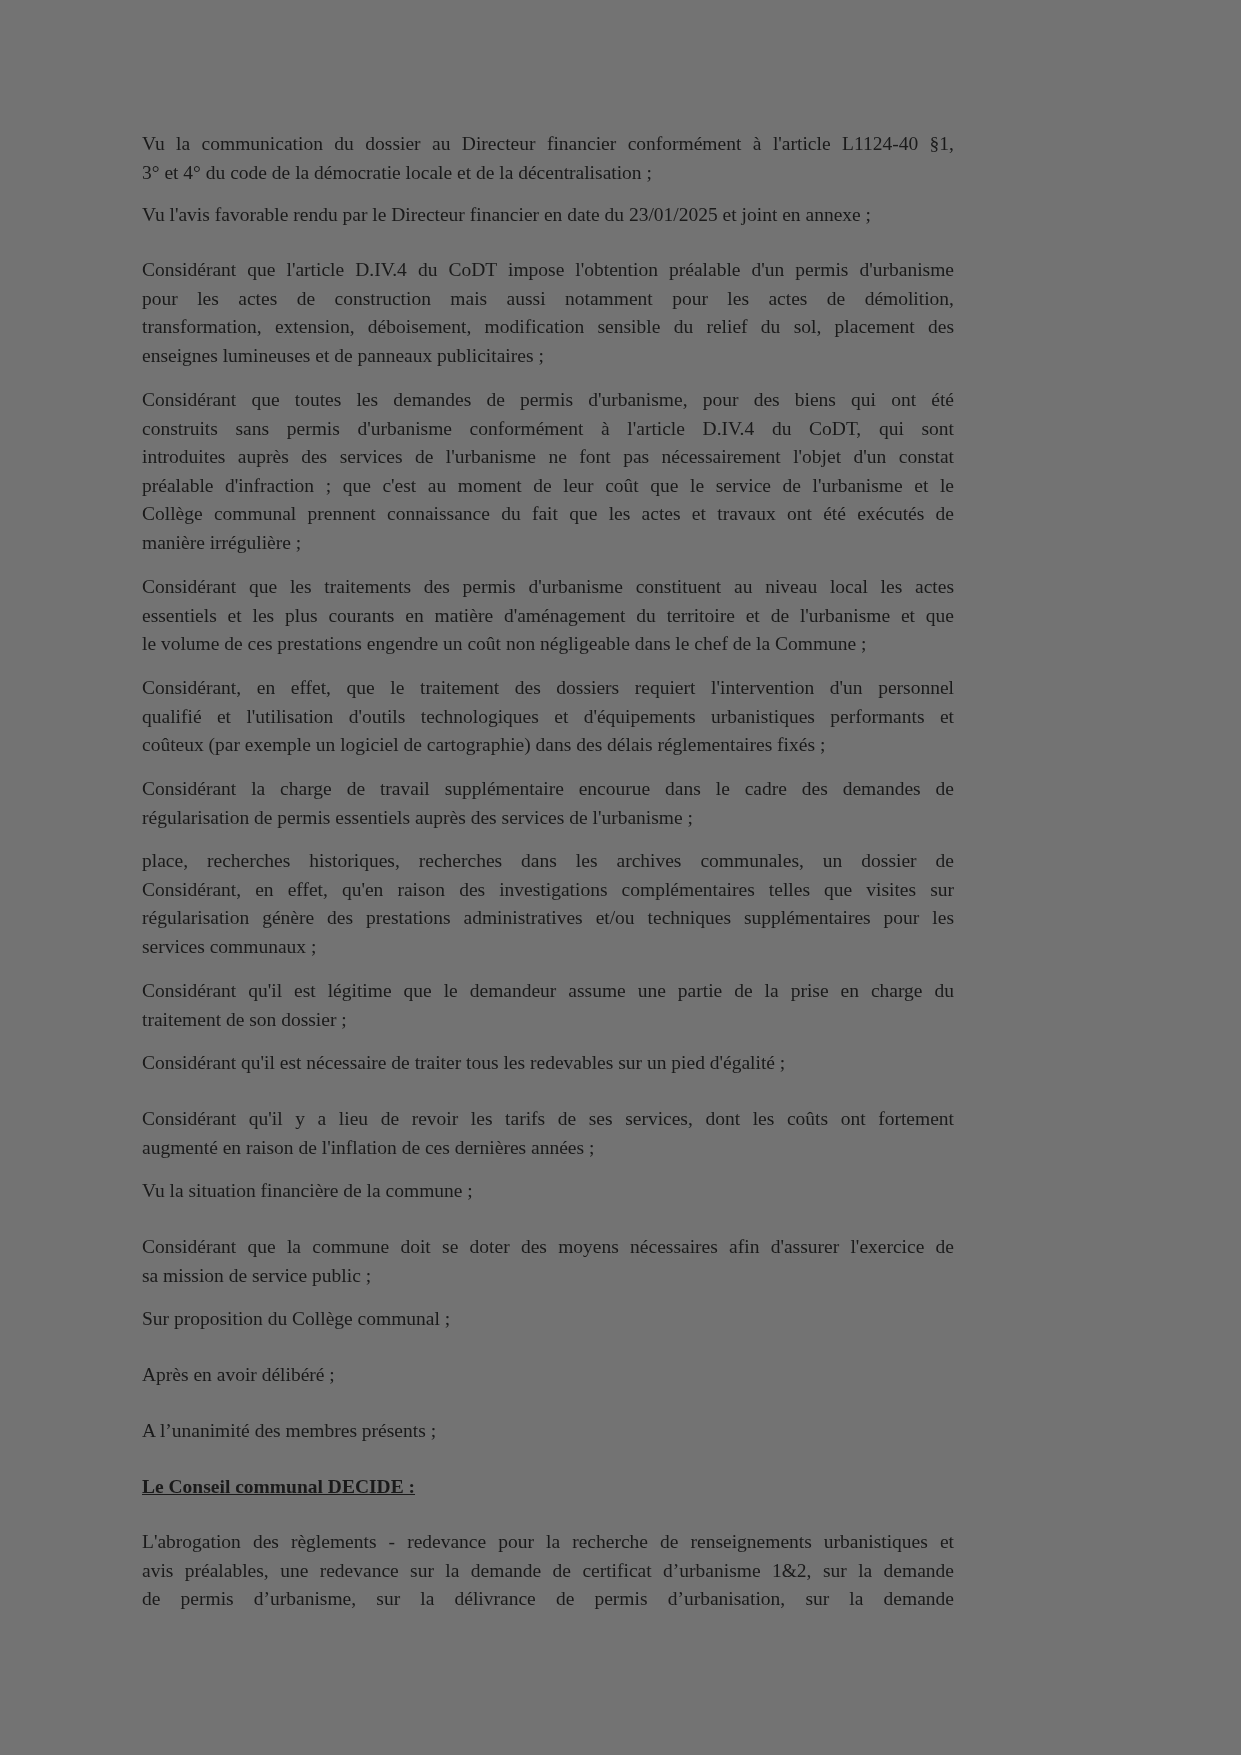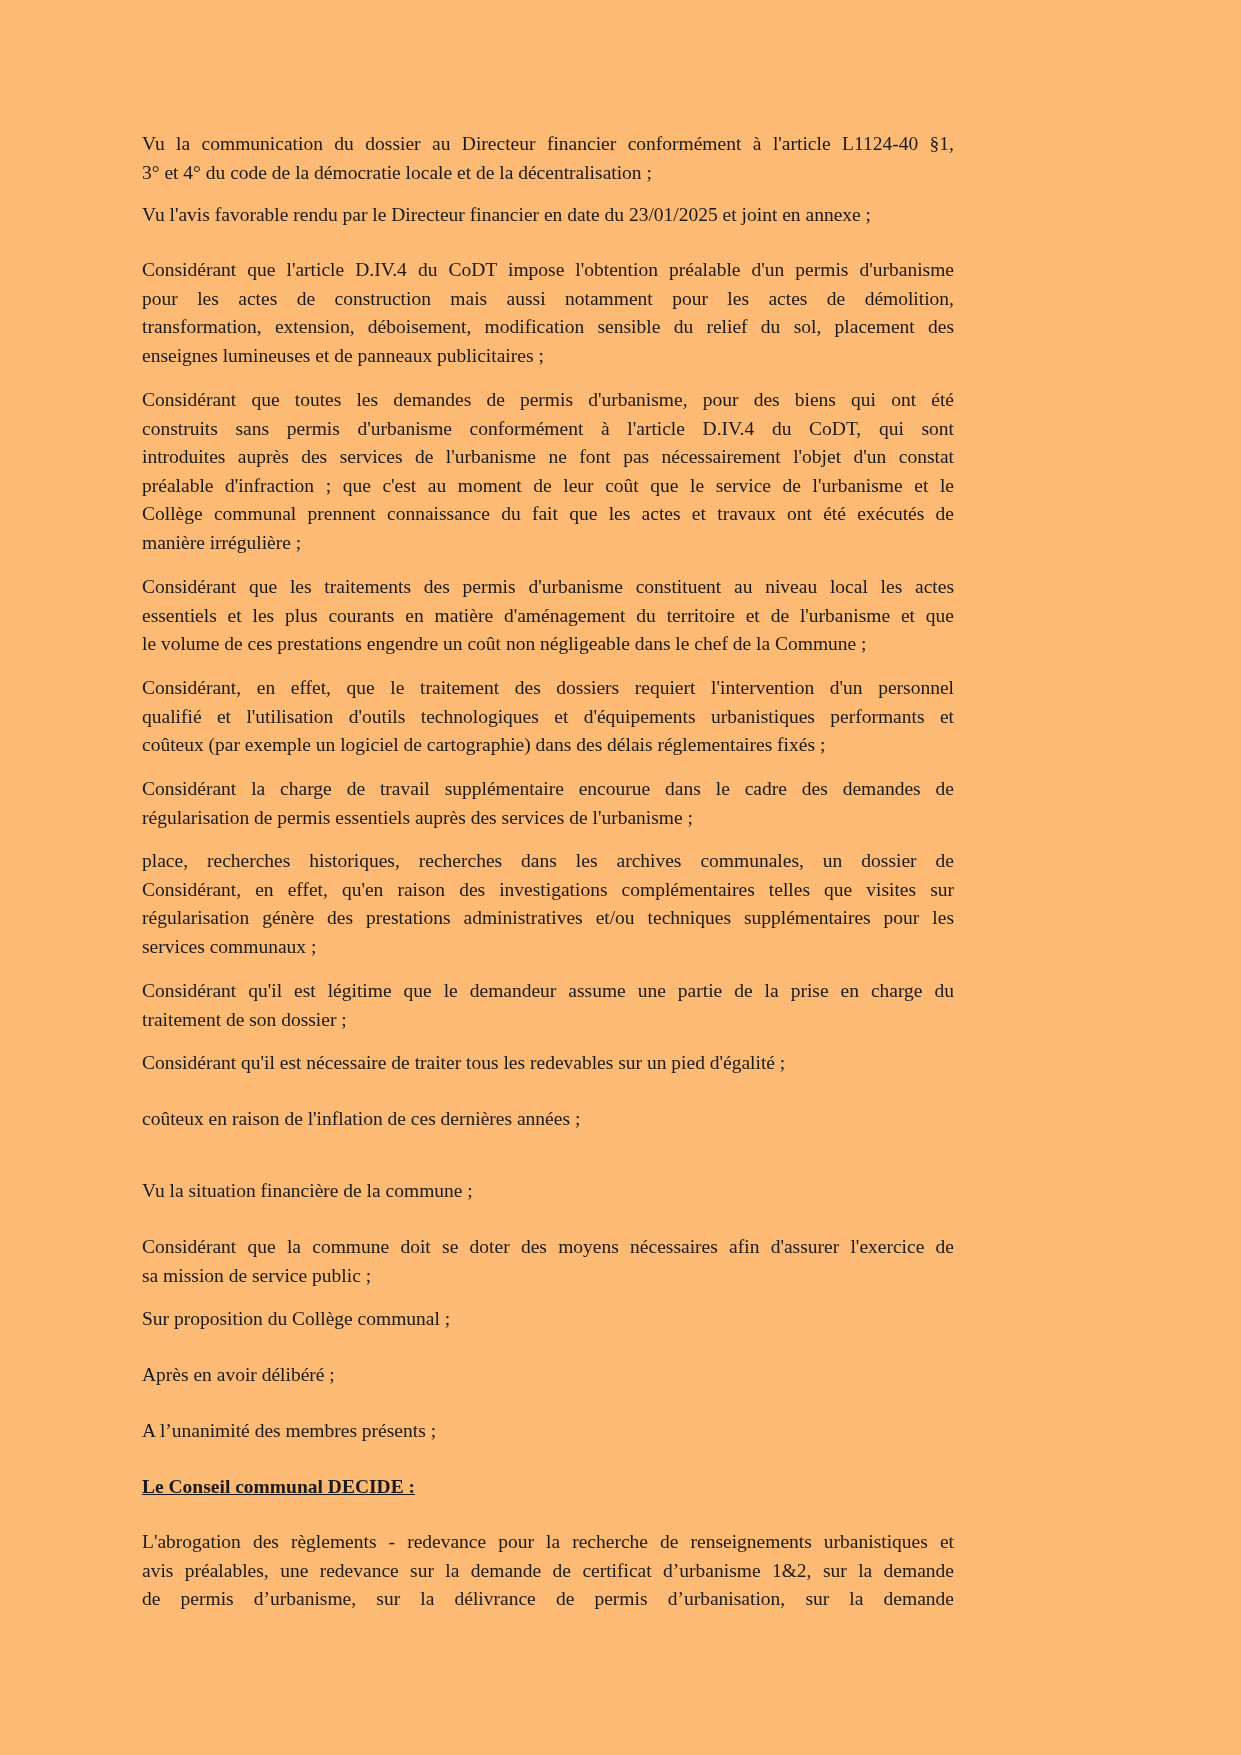--- a/index.html
+++ b/index.html
@@ -1,19 +1,19 @@
 <!DOCTYPE html>
 <html><head>
 <meta charset="utf-8">
 <style>
   html, body { margin: 0; padding: 0; background: #ffffff; }
   body { width: 1241px; height: 1755px; position: relative; overflow: hidden; }
   .page {
     position: absolute; left: 0; top: 0; width: 1241px; height: 1755px;
-    background: #fdba74;
+    background: #737373;
     font-family: "Liberation Serif", "DejaVu Serif", serif;
     color: #1a1a1a;
   }
   .para {
     position: absolute; left: 142px; width: 812px;
     font-size: 19.5px; line-height: 28.6px;
   }
   .line { display: block; white-space: nowrap; }
   .line.j { text-align: justify; text-align-last: justify; white-space: normal; }
   .bold { font-weight: bold; text-decoration: underline; }
@@ -75,21 +75,22 @@
   <div class="para" style="top:977px">
     <span class="line j">Considérant qu'il est légitime que le demandeur assume une partie de la prise en charge du</span>
     <span class="line">traitement de son dossier ;</span>
   </div>
 
   <div class="para" style="top:1049px">
     <span class="line">Considérant qu'il est nécessaire de traiter tous les redevables sur un pied d'égalité ;</span>
   </div>
 
   <div class="para" style="top:1105px">
-    <span class="line">coûteux en raison de l'inflation de ces dernières années ;</span>
+    <span class="line j">Considérant qu'il y a lieu de revoir les tarifs de ses services, dont les coûts ont fortement</span>
+    <span class="line">augmenté en raison de l'inflation de ces dernières années ;</span>
   </div>
 
   <div class="para" style="top:1177px">
     <span class="line">Vu la situation financière de la commune ;</span>
   </div>
 
   <div class="para" style="top:1233px">
     <span class="line j">Considérant que la commune doit se doter des moyens nécessaires afin d'assurer l'exercice de</span>
     <span class="line">sa mission de service public ;</span>
   </div>

